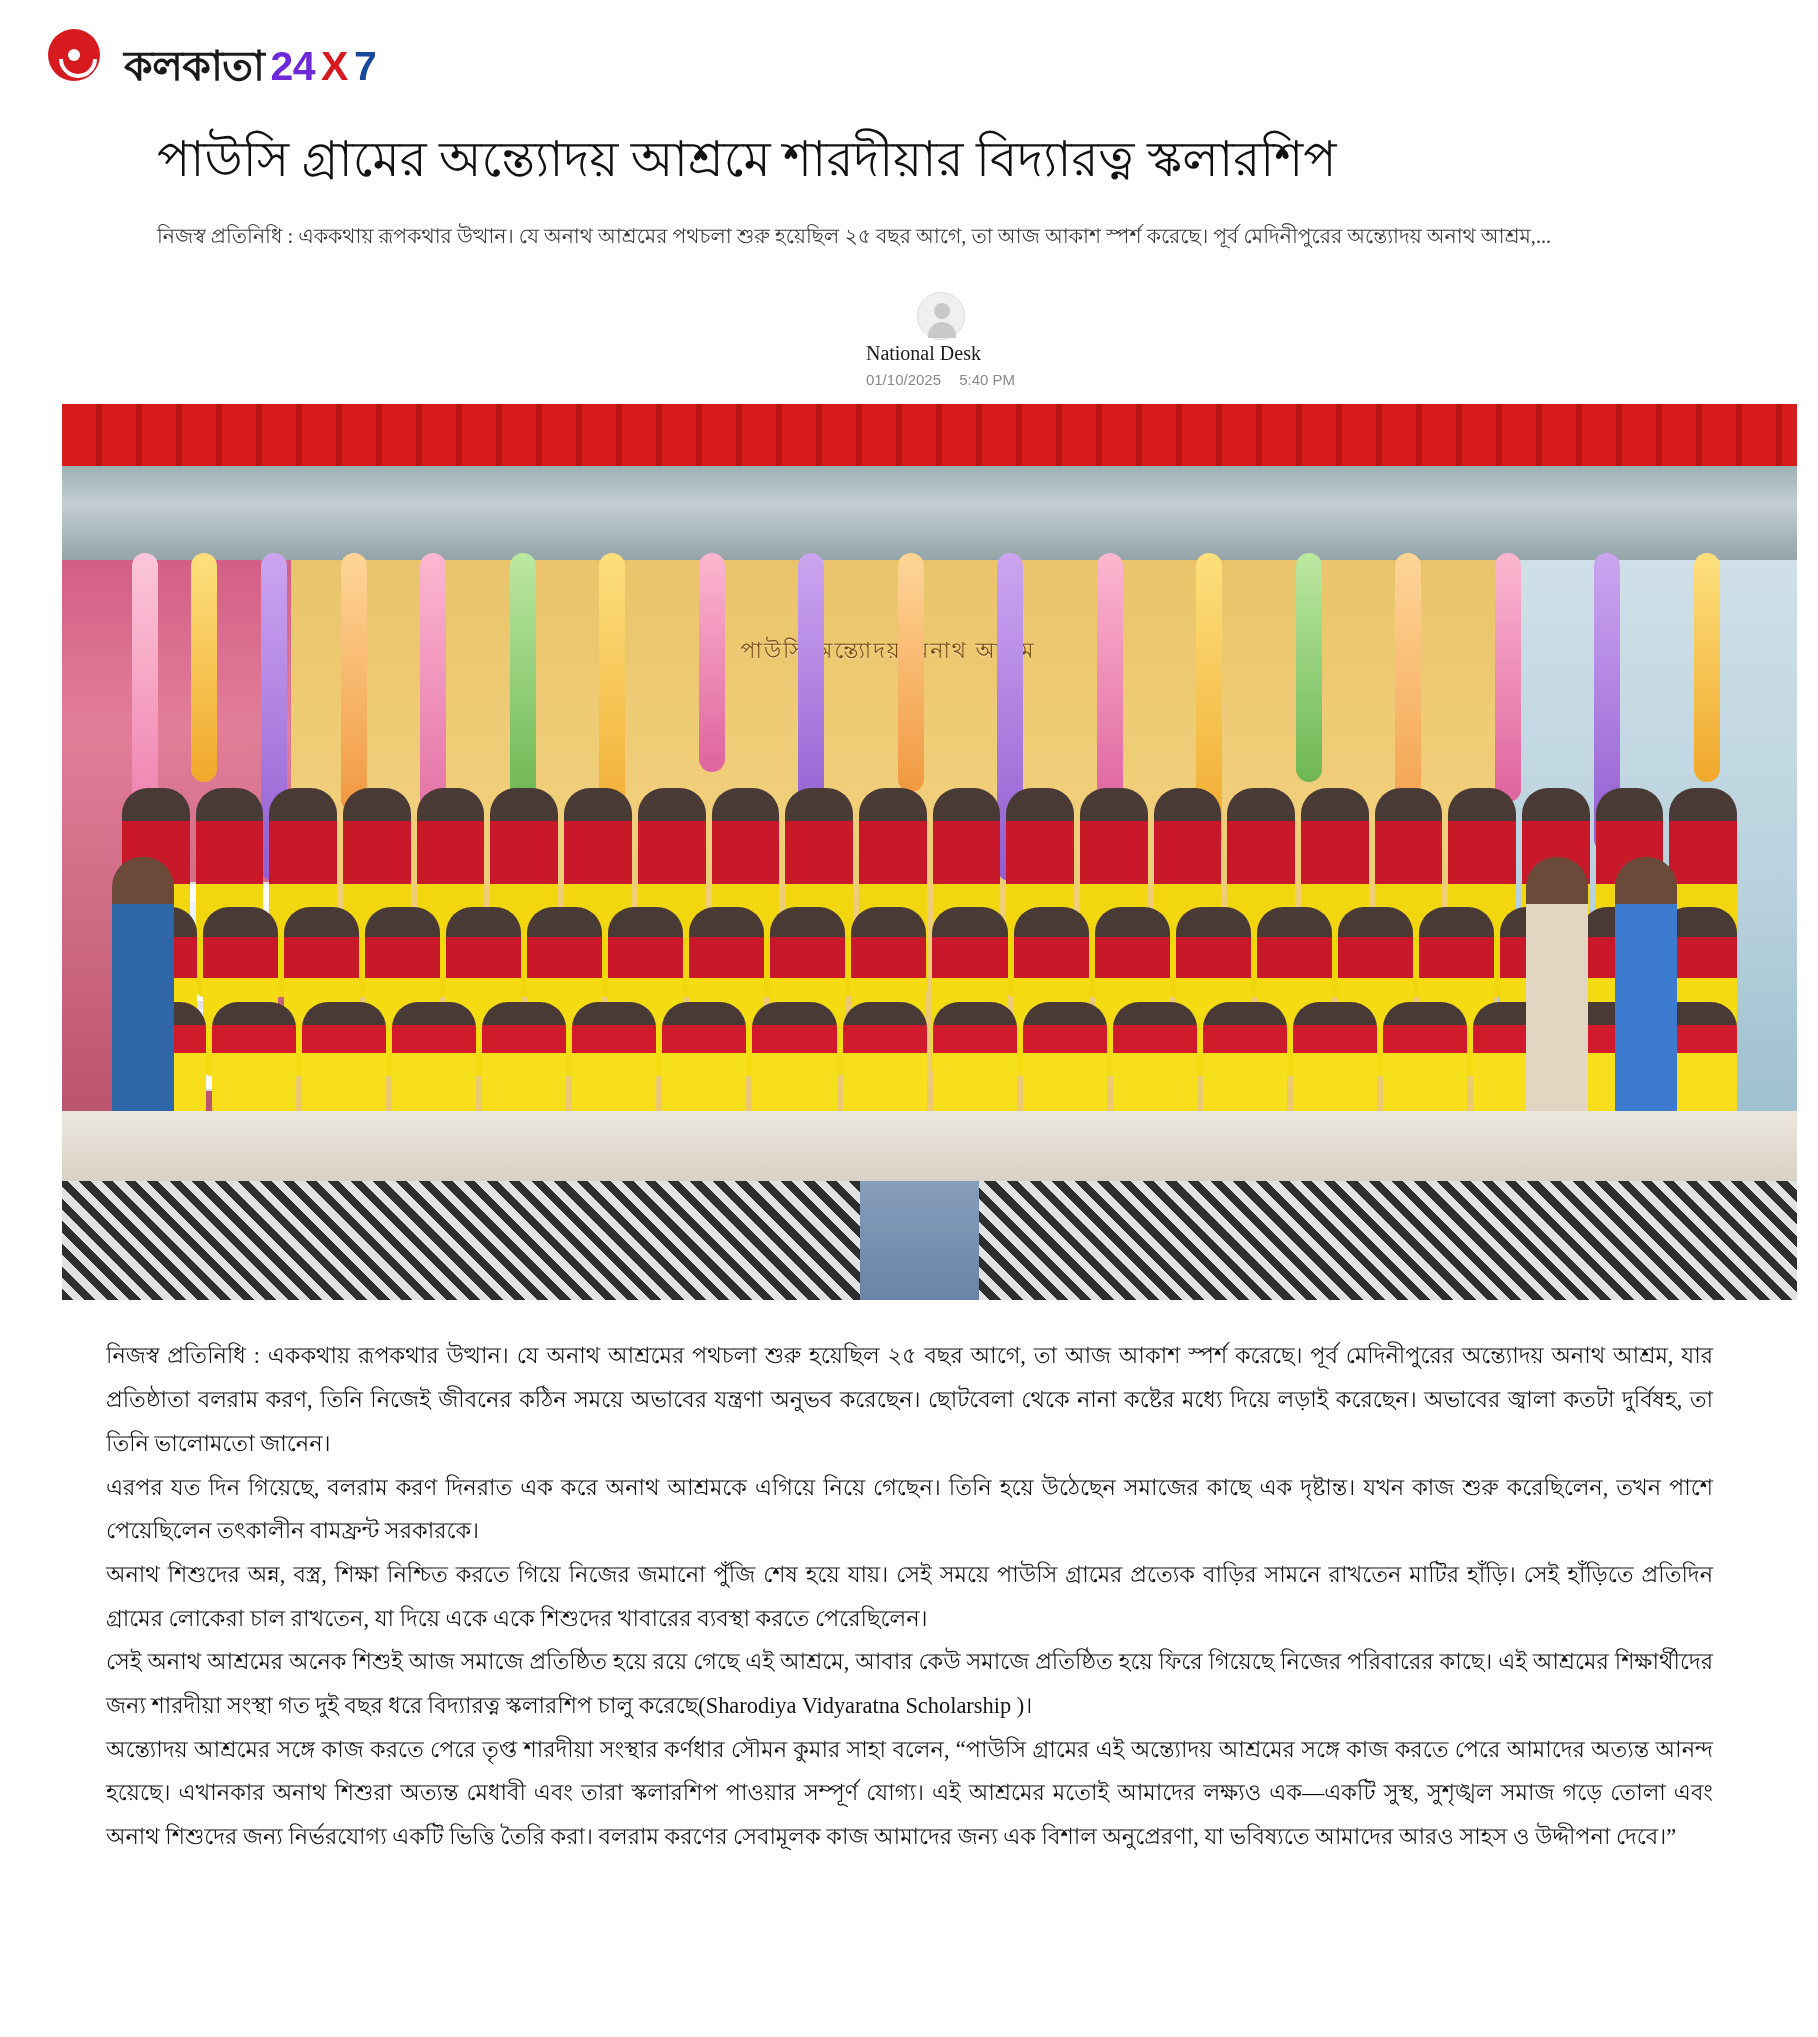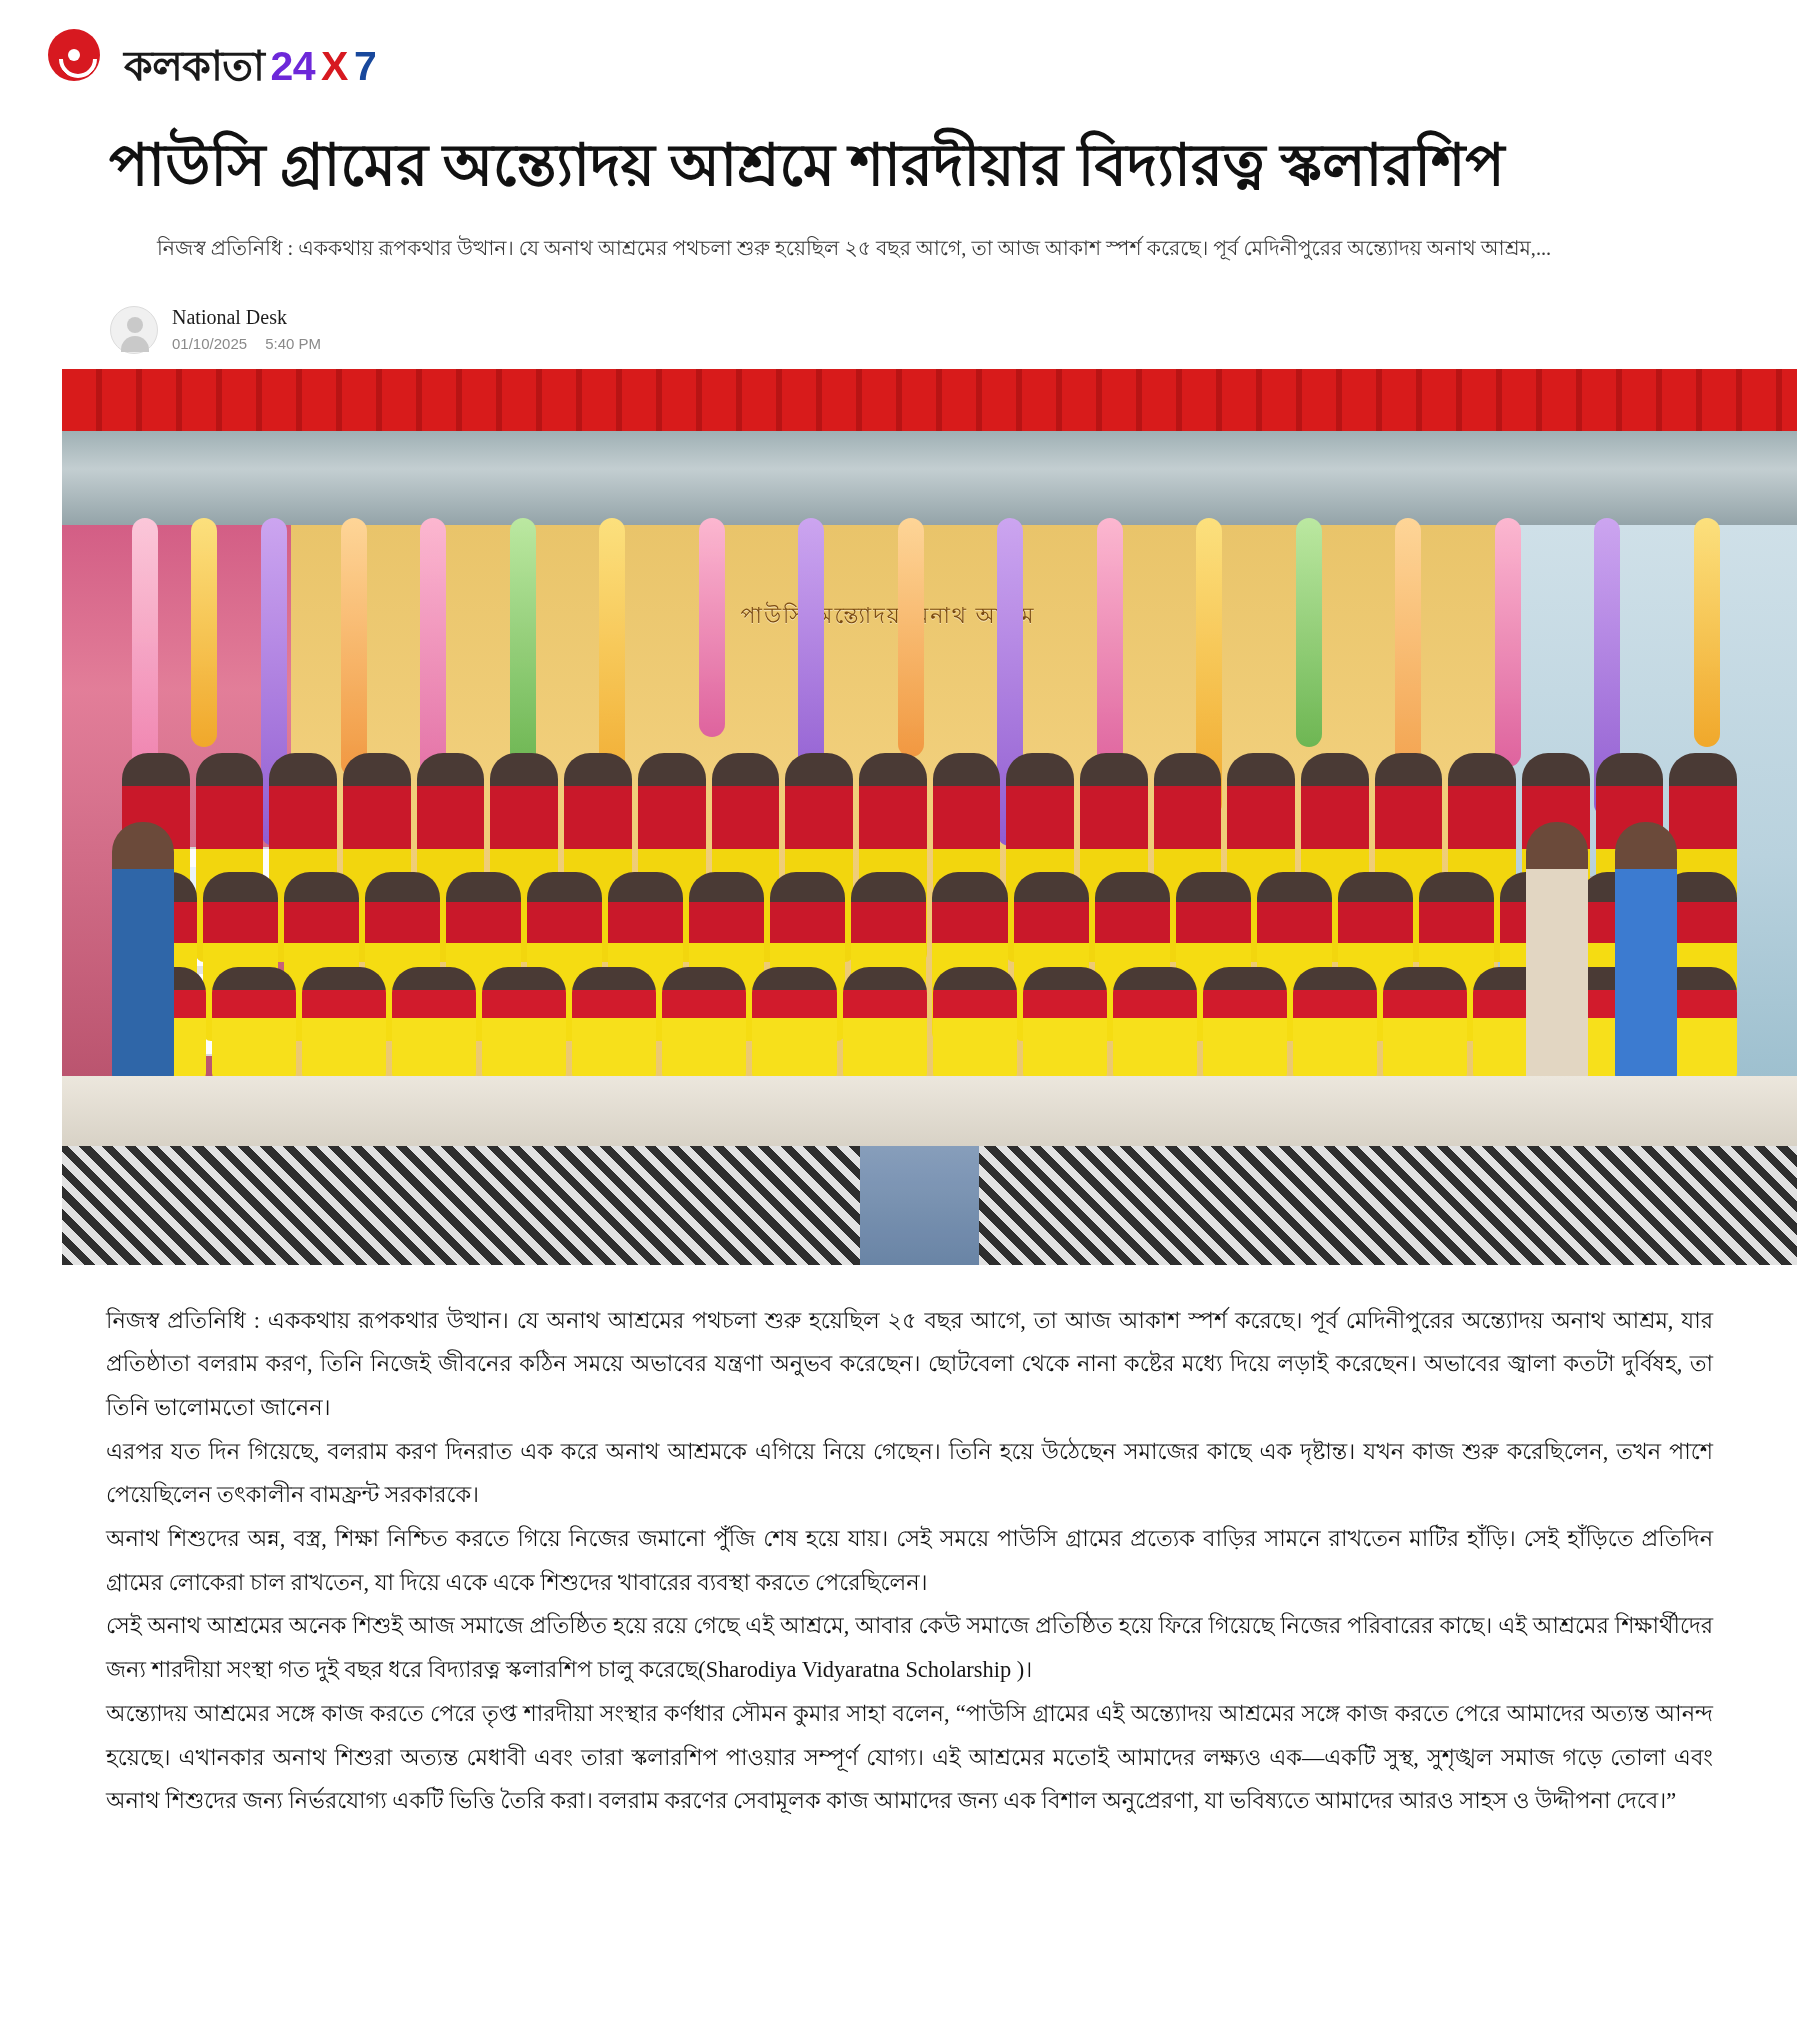--- a/index.html
+++ b/index.html
@@ -71,41 +71,41 @@
   .logo-text .bn { color: #1a1a1a; }
   .logo-text .num { color: #6d28d9; margin-top: 24px; }
   .logo-text .x { color: #d71920; }
   .logo-text .num2 { color: #18489c; }
 
   
   .article {
     padding: 0 48px;
   }
   .headline {
-    font-size: 58px;
+    font-size: 49px;
     line-height: 1.35;
-    font-weight: bold;
+    font-weight: normal;
     color: #111111;
-    margin: 34px 0 0 61px;
+    margin: 34px 0 0 109px;
     letter-spacing: 0.1px;
   }
   .excerpt {
     font-size: 20.4px;
     line-height: 1.72;
     color: #3a3a3a;
     margin: 26px 0 0 109px;
     max-width: 1552px;
     text-align: justify;
   }
 
   .byline {
     display: flex;
     align-items: center;
-    gap: 14px;
     margin: 38px 0 0 62px;
+    flex-direction: column;
   }
   .avatar {
     width: 48px;
     height: 48px;
     border-radius: 50%;
     background: #f0f0f0;
     border: 1px solid #dcdcdc;
     position: relative;
     flex: 0 0 auto;
   }

